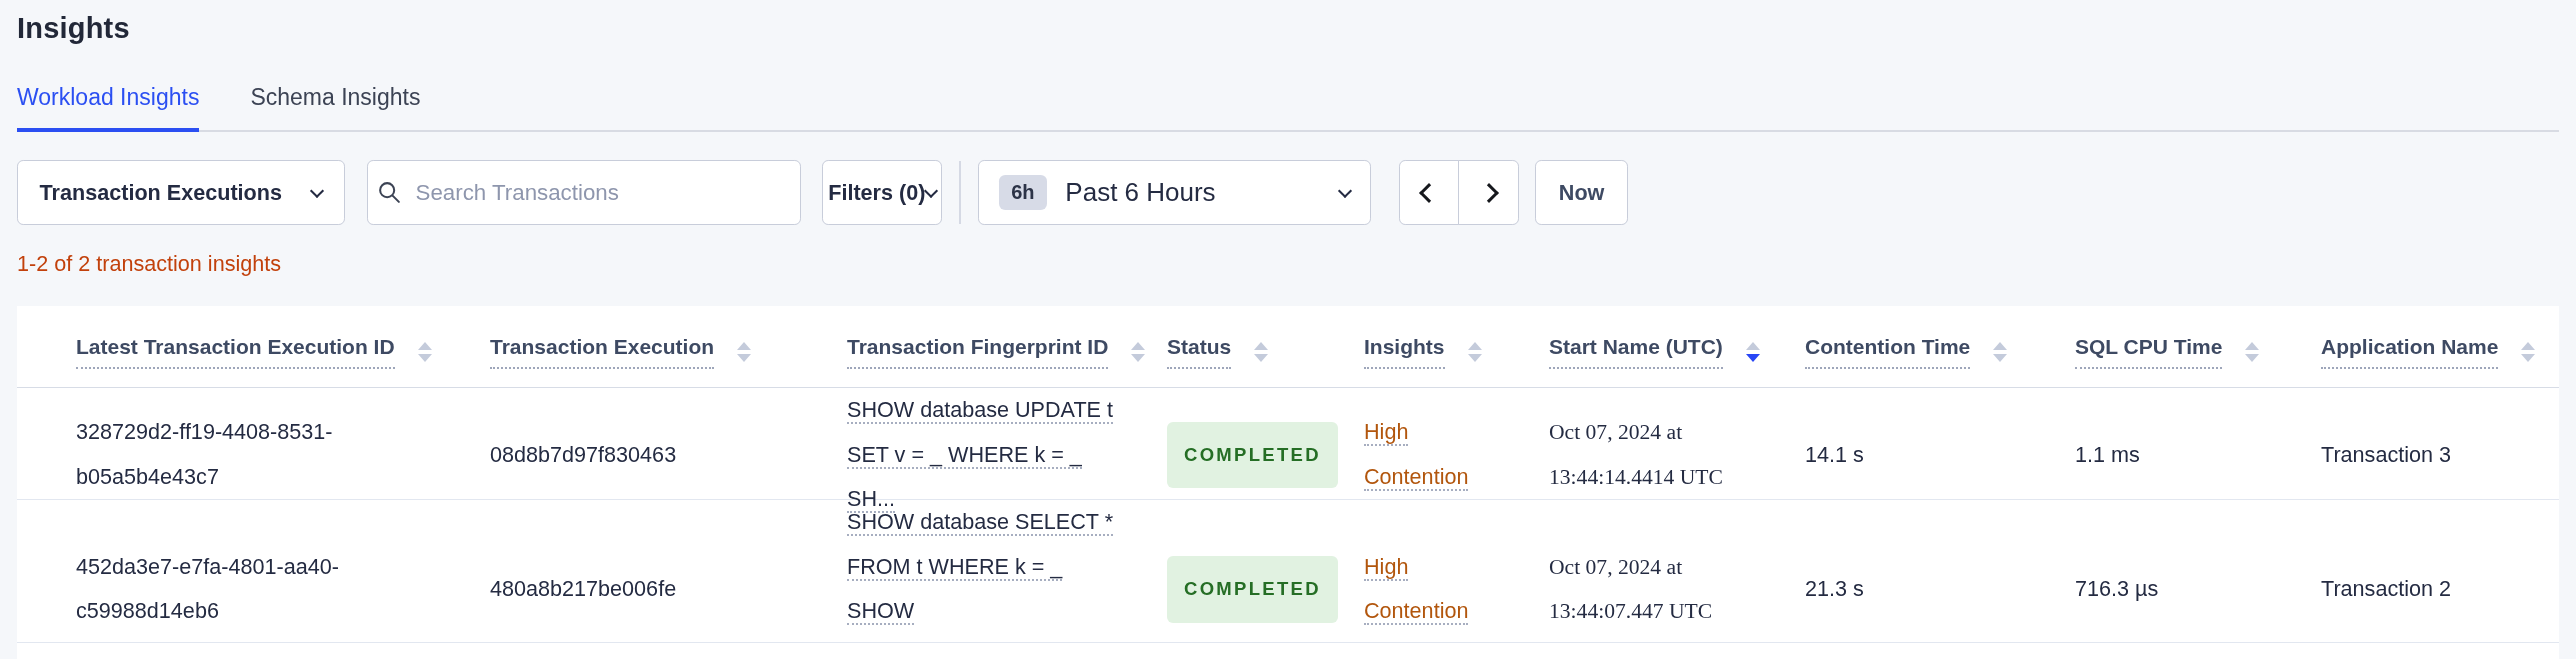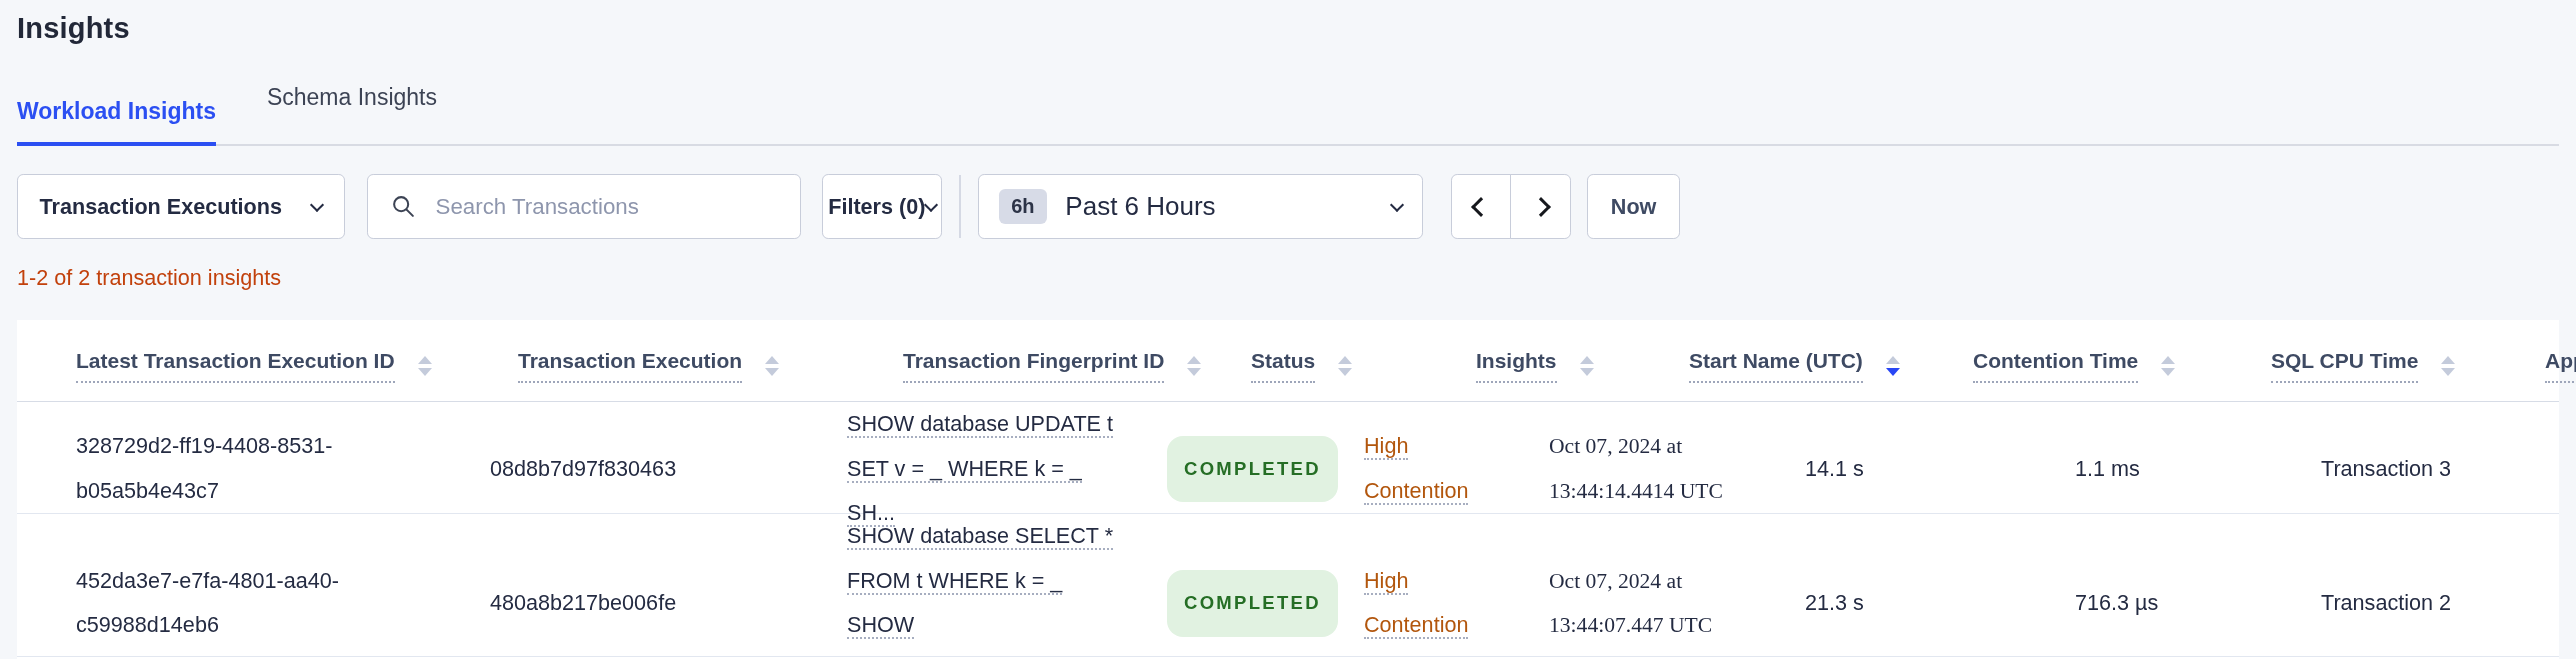--- a/index.html
+++ b/index.html
@@ -30,23 +30,22 @@
   .tab {
     font-size: 23px;
     padding-bottom: 17px;
     color: #3c4354;
     font-weight: 400;
     cursor: pointer;
     margin-bottom: -2.3px;
   }
   .tab.active {
     color: #2b4ff2;
-    font-weight: 700;
+    font-weight: 400;
     border-bottom: 4.6px solid #2b4ff2;
-    margin-top: 14px;
   }
 
   
   .toolbar {
     margin-top: 28px;
     display: flex;
     align-items: center;
   }
   .ctl {
     height: 65px;
@@ -60,30 +59,30 @@
     color: #242b42;
   }
   .dropdown-btn { padding: 0 21.6px; gap: 15.4px; width: 328px; justify-content: space-between; cursor: pointer; }
   .chev {
     width: 10px; height: 10px;
     border-right: 2.3px solid #242b42;
     border-bottom: 2.3px solid #242b42;
     transform: rotate(45deg) translate(-1.5px,-1.5px);
     display: inline-block;
   }
-  .search-box { margin-left: 21.6px; width: 434px; padding: 0 23px; gap: 20px; font-weight: 400; cursor: text; }
+  .search-box { margin-left: 21.6px; width: 434px; padding: 0 9px; gap: 14px; font-weight: 400; cursor: text; }
   .search-box input {
     border: 0; outline: none; flex: 1;
     font-family: "Liberation Sans", sans-serif;
     font-size: 22.3px; color: #242b42; background: transparent;
   }
   .search-box input::placeholder { color: #8e96ad; }
   .filters-btn { margin-left: 21.6px; padding: 0 5px; gap: 1px; cursor: pointer; }
   .v-divider { width: 1.5px; height: 63px; background: #d5d9e4; margin: 0 17px; }
-  .timepicker { width: 445px; padding: 0 20px; cursor: pointer; }
+  .timepicker { width: 393px; padding: 0 20px; cursor: pointer; }
   .time-badge {
     background: #d7dbe7; border-radius: 6.2px;
     padding: 6.2px 12.3px; font-size: 20px; font-weight: 700; color: #2c3347;
   }
   .time-label { margin-left: 18.5px; font-weight: 400; font-size: 26px; }
   .timepicker .chev { margin-left: auto; }
   .pager { display: flex; margin-left: 28px; }
   .pager-btn {
     width: 61px; height: 65px; background: #fff;
     border: 1.5px solid #c8cdda; display: flex;
@@ -103,21 +102,21 @@
   .card {
     margin-top: 29px;
     background: #fff;
     min-height: 355px;
   }
   .grid-row {
     display: grid;
     grid-template-columns: 414px 357px 320px 197px 185px 256px 270px 246px 1fr;
     padding-left: 59px;
   }
-  .thead { border-bottom: 1.5px solid #d7dce6; height: 82px; align-items: center; gap: 28px; }
+  .thead { border-bottom: 1.5px solid #d7dce6; height: 82px; align-items: center; }
   .th { display: flex; align-items: center; padding-right: 23px; cursor: pointer; padding-top: 10.8px; }
   .th-label {
     font-size: 21px; font-weight: 600; color: #3e4a63;
     border-bottom: 2.3px dotted #9ea6ba; padding-bottom: 7.7px;
     white-space: nowrap;
   }
   .sort { display: flex; flex-direction: column; gap: 4.6px; margin-left: 23px; }
   .tri-up { width:0; height:0; border-left:7px solid transparent; border-right:7px solid transparent; border-bottom:8.5px solid #c4cbdb; }
   .tri-down { width:0; height:0; border-left:7px solid transparent; border-right:7px solid transparent; border-top:8.5px solid #c4cbdb; }
   .sorted-desc .tri-down { border-top-color: #2846f5; }
@@ -131,21 +130,21 @@
     color: #242b42; cursor: pointer; white-space: pre-line;
     border-bottom: 2.3px dotted #a7aec0;
   }
   .insight-link {
     color: #b2560d; cursor: pointer; display: inline;
     border-bottom: 2.3px dotted #a7aec0;
   }
   .badge {
     display: inline-block; background: #e1f2e1; color: #256e25;
     font-size: 18.5px; font-weight: 700; letter-spacing: 2.3px;
-    padding: 24px 17px; border-radius: 16px; line-height: 1;
+    padding: 24px 17px; border-radius: 6px; line-height: 1;
   }
 </style>
 </head>
 <body>
 
 <div class="page">
 
   <div class="page-title">Insights</div>
 
   <div class="tabs">

